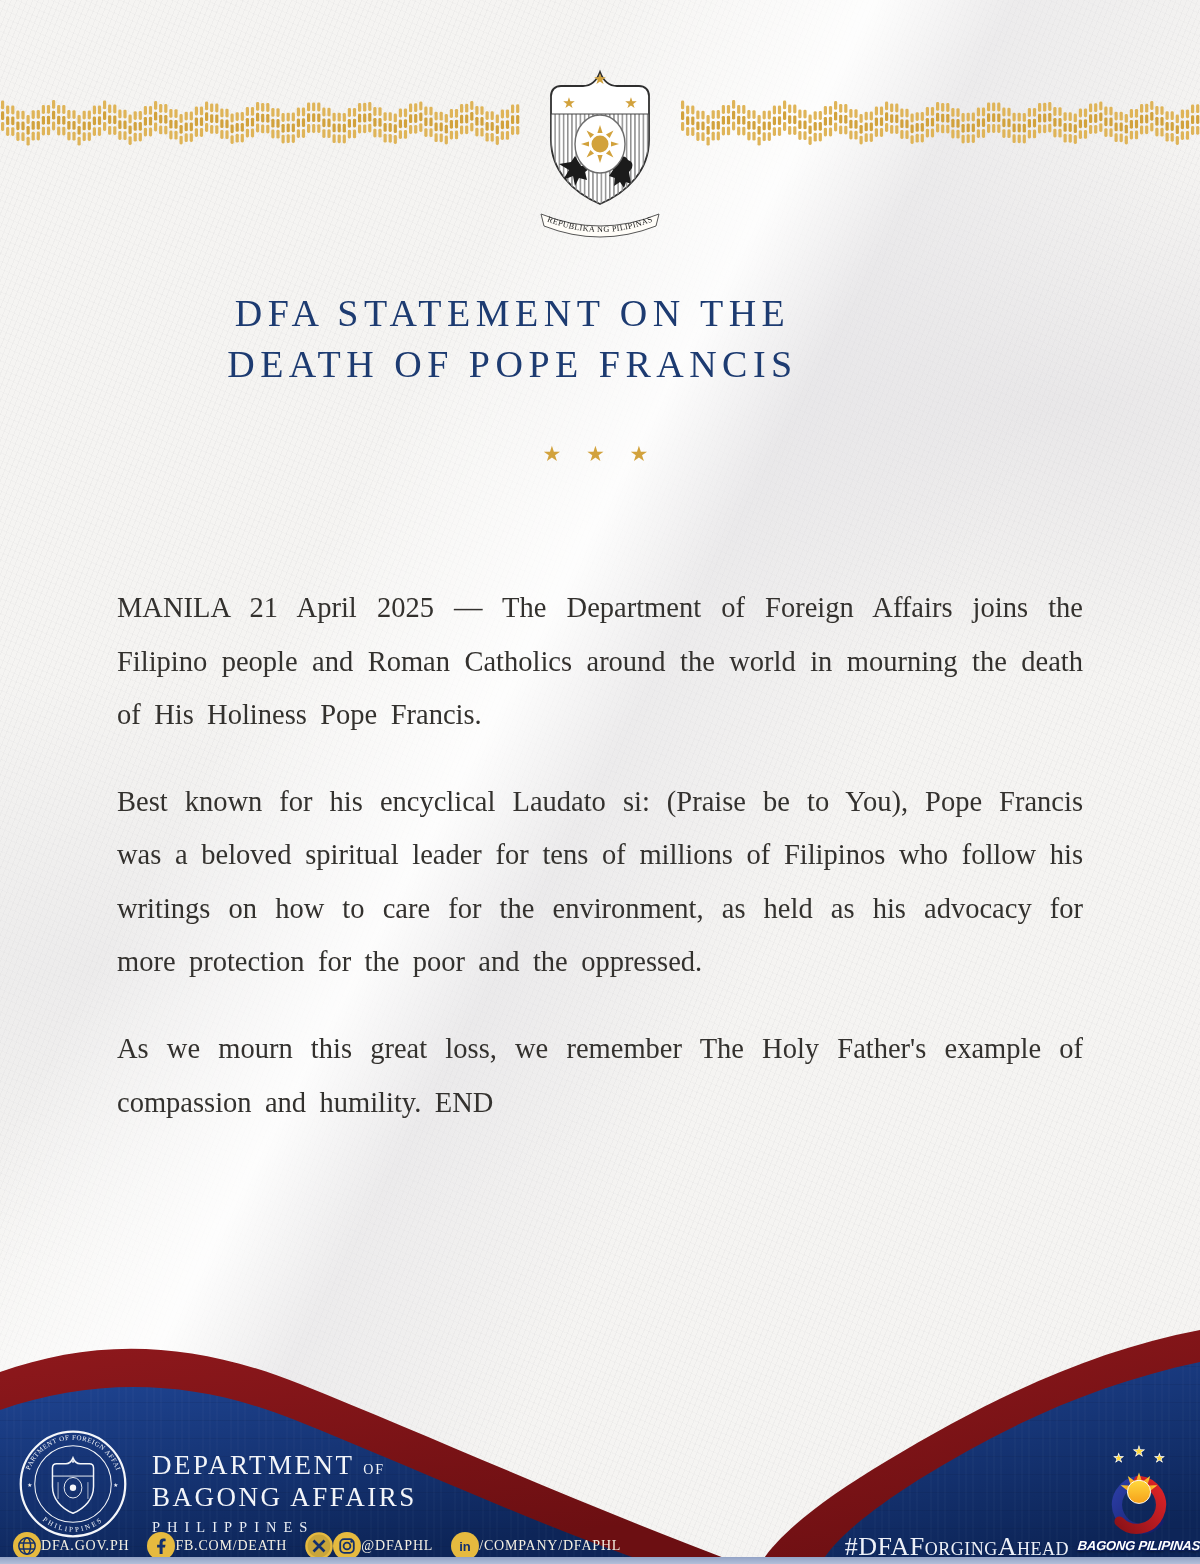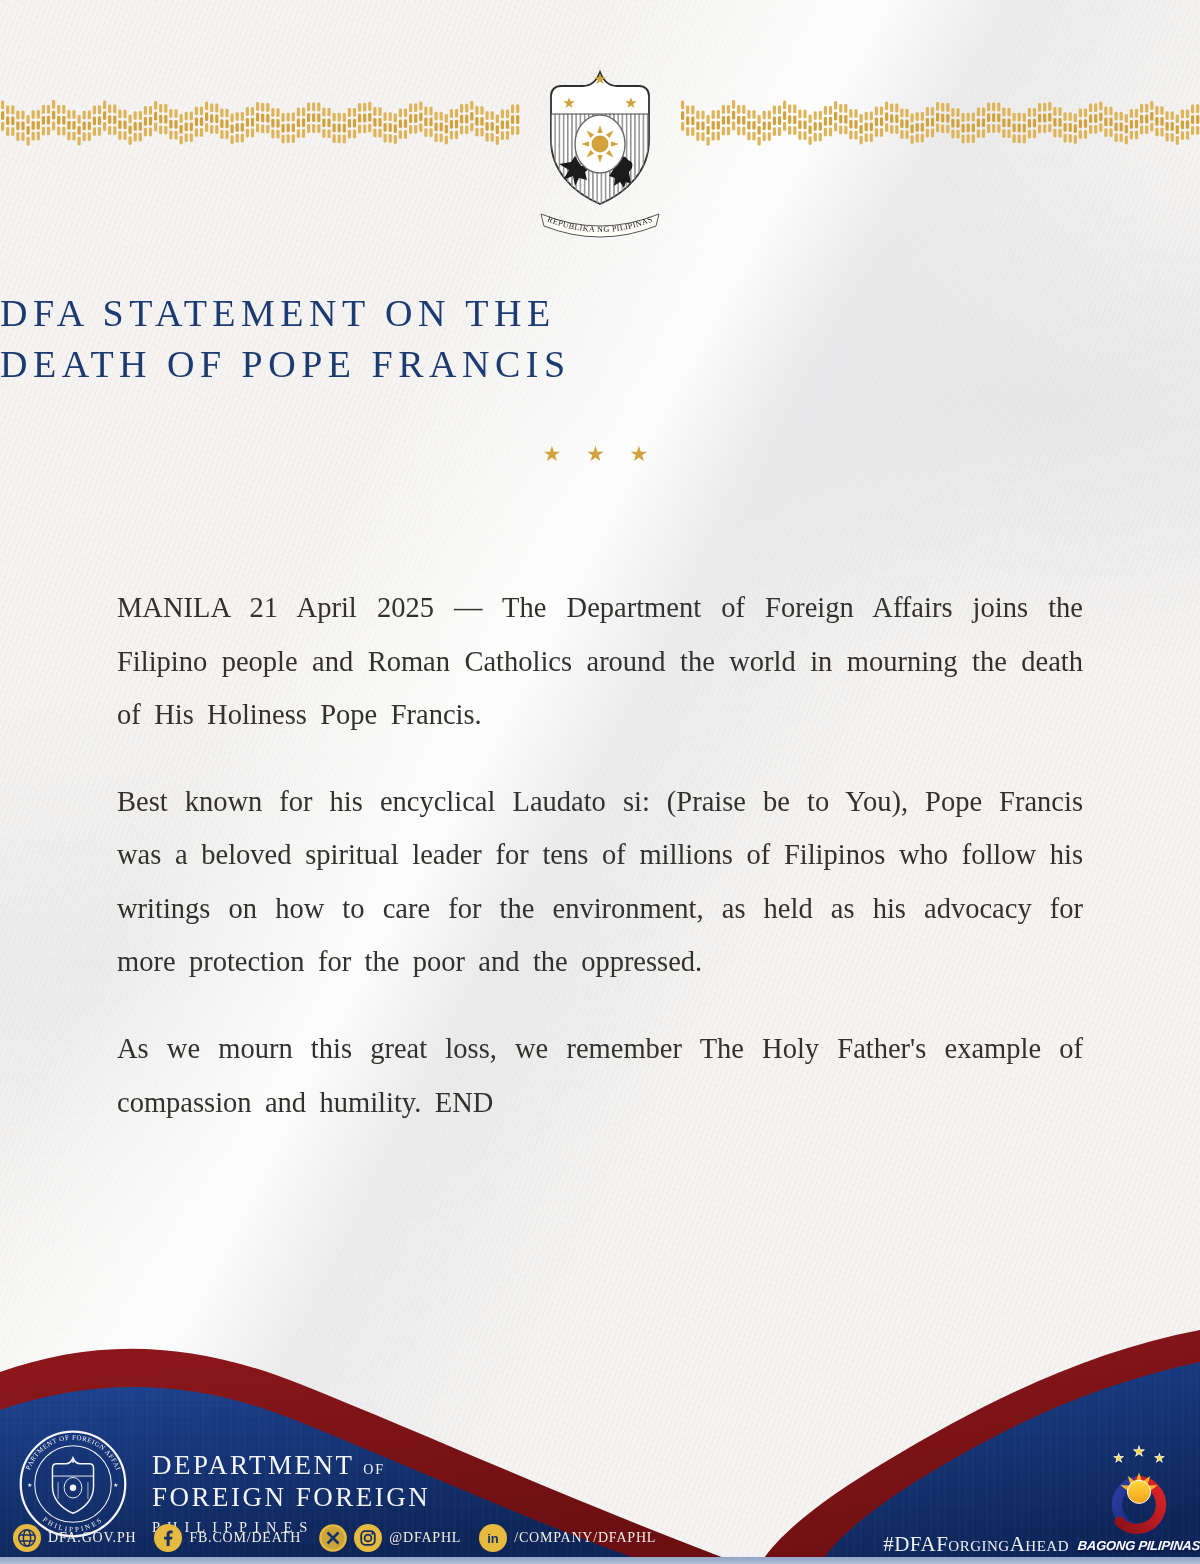--- a/index.html
+++ b/index.html
@@ -24,21 +24,21 @@
   
   .zigzag-band { position:absolute; top:98px; left:0; width:1200px; height:48px; z-index:2; }
   .zigzag-band svg { position:absolute; top:0; height:48px; }
   .zz-left  { left:0; }
   .zz-right { left:680px; }
 
   
   .emblem { position:absolute; left:525px; top:48px; width:150px; height:208px; z-index:3; }
 
   
-  .title-block { position:absolute; top:288px; left:0; width:1025px; z-index:2;
+  .title-block { position:absolute; top:288px; left:0; width:1025px; text-align:center; z-index:2;
     color:#1d3b71; font-size:38px; letter-spacing:5.5px; line-height:1.34; font-weight:500; }
 
   
   .star-sep { position:absolute; top:442px; left:0; width:1200px; text-align:center; z-index:2;
     color:#d2a23c; font-size:21px; letter-spacing:9px; font-family:"DejaVu Sans", sans-serif; }
 
   
   .body-text { position:absolute; top:581px; left:117px; width:966px; z-index:2;
     color:#33312e; font-size:28.5px; line-height:1.88; }
   .body-text p { text-align:justify; word-spacing:.22em; margin-bottom:33px; }
@@ -49,25 +49,25 @@
 
   .seal { position:absolute; left:17px; top:134px; width:112px; height:112px; }
 
   .org-block { position:absolute; left:152px; top:156px; color:#f3f5f9; line-height:1.18; }
   .org-l1 { font-size:27px; letter-spacing:2.5px; }
   .org-l1 .of { font-size:14px; letter-spacing:2px; }
   .org-l2 { font-size:27px; letter-spacing:2.5px; }
   .org-l3 { font-size:14.5px; letter-spacing:7px; margin-top:5px; color:#e9edf4; }
 
   .social-row { position:absolute; left:13px; top:230px; display:flex; align-items:center; gap:18px; }
-  .social-group { display:flex; align-items:center; gap:7px; cursor:pointer; }
+  .social-group { display:flex; align-items:center; cursor:pointer;margin-top:8px; }
   .soc-ic { width:28px; height:28px; flex:0 0 auto; }
   .soc-label { color:#f5f1e4; font-size:14px; letter-spacing:.8px; white-space:nowrap; }
 
-  .hashtag { position:absolute; right:131px; top:238px; color:#eef1f8; font-size:21px;
+  .hashtag { position:absolute; right:131px; top:238px; color:#eef1f8; font-size:26px;
     font-variant:small-caps; letter-spacing:.5px; }
 
   .bagong { position:absolute; left:1080px; top:148px; width:118px; height:118px; }
   .bagong-art { position:absolute; left:8px; top:0; width:102px; height:96px; }
   .bagong-label { position:absolute; left:-4px; top:96px; width:126px; text-align:center;
     font-style:italic; font-weight:900; font-size:13px; letter-spacing:-.2px; color:#fff;
     transform:skewX(-6deg); font-family:"Liberation Sans", sans-serif; white-space:nowrap;
     text-shadow:1px 1px 0 #0c1f5e, -1px 1px 0 #0c1f5e, 1px -1px 0 #0c1f5e, -1px -1px 0 #0c1f5e, 0 2px 3px rgba(0,0,0,.55); }
 
   .bottom-strip { position:absolute; left:0; bottom:0; width:1200px; height:7px; z-index:6;
@@ -812,21 +812,21 @@
         </g>
         <text x="60" y="37.5" text-anchor="middle" font-size="5.5" fill="#f4f6fa" font-family="DejaVu Sans">★</text>
       </svg>
     </div>
 
     <div class="org-block">
       <div class="org-l1">
         <span>DEPARTMENT</span>
         <span class="of">OF</span>
       </div>
-      <div class="org-l2">FOREIGN FOREIGN</div>
+      <div class="org-l2">BAGONG AFFAIRS</div>
       <div class="org-l3">PHILIPPINES</div>
     </div>
 
     <div class="social-row">
       <div class="social-group">
         <svg class="soc-ic" viewBox="0 0 28 28">
           <circle cx="14" cy="14" r="14" fill="#e6ba3f"></circle>
           <g stroke="#14306b" stroke-width="1.5" fill="none">
             <circle cx="14" cy="14" r="8.2"></circle>
             <ellipse cx="14" cy="14" rx="3.6" ry="8.2"></ellipse>

